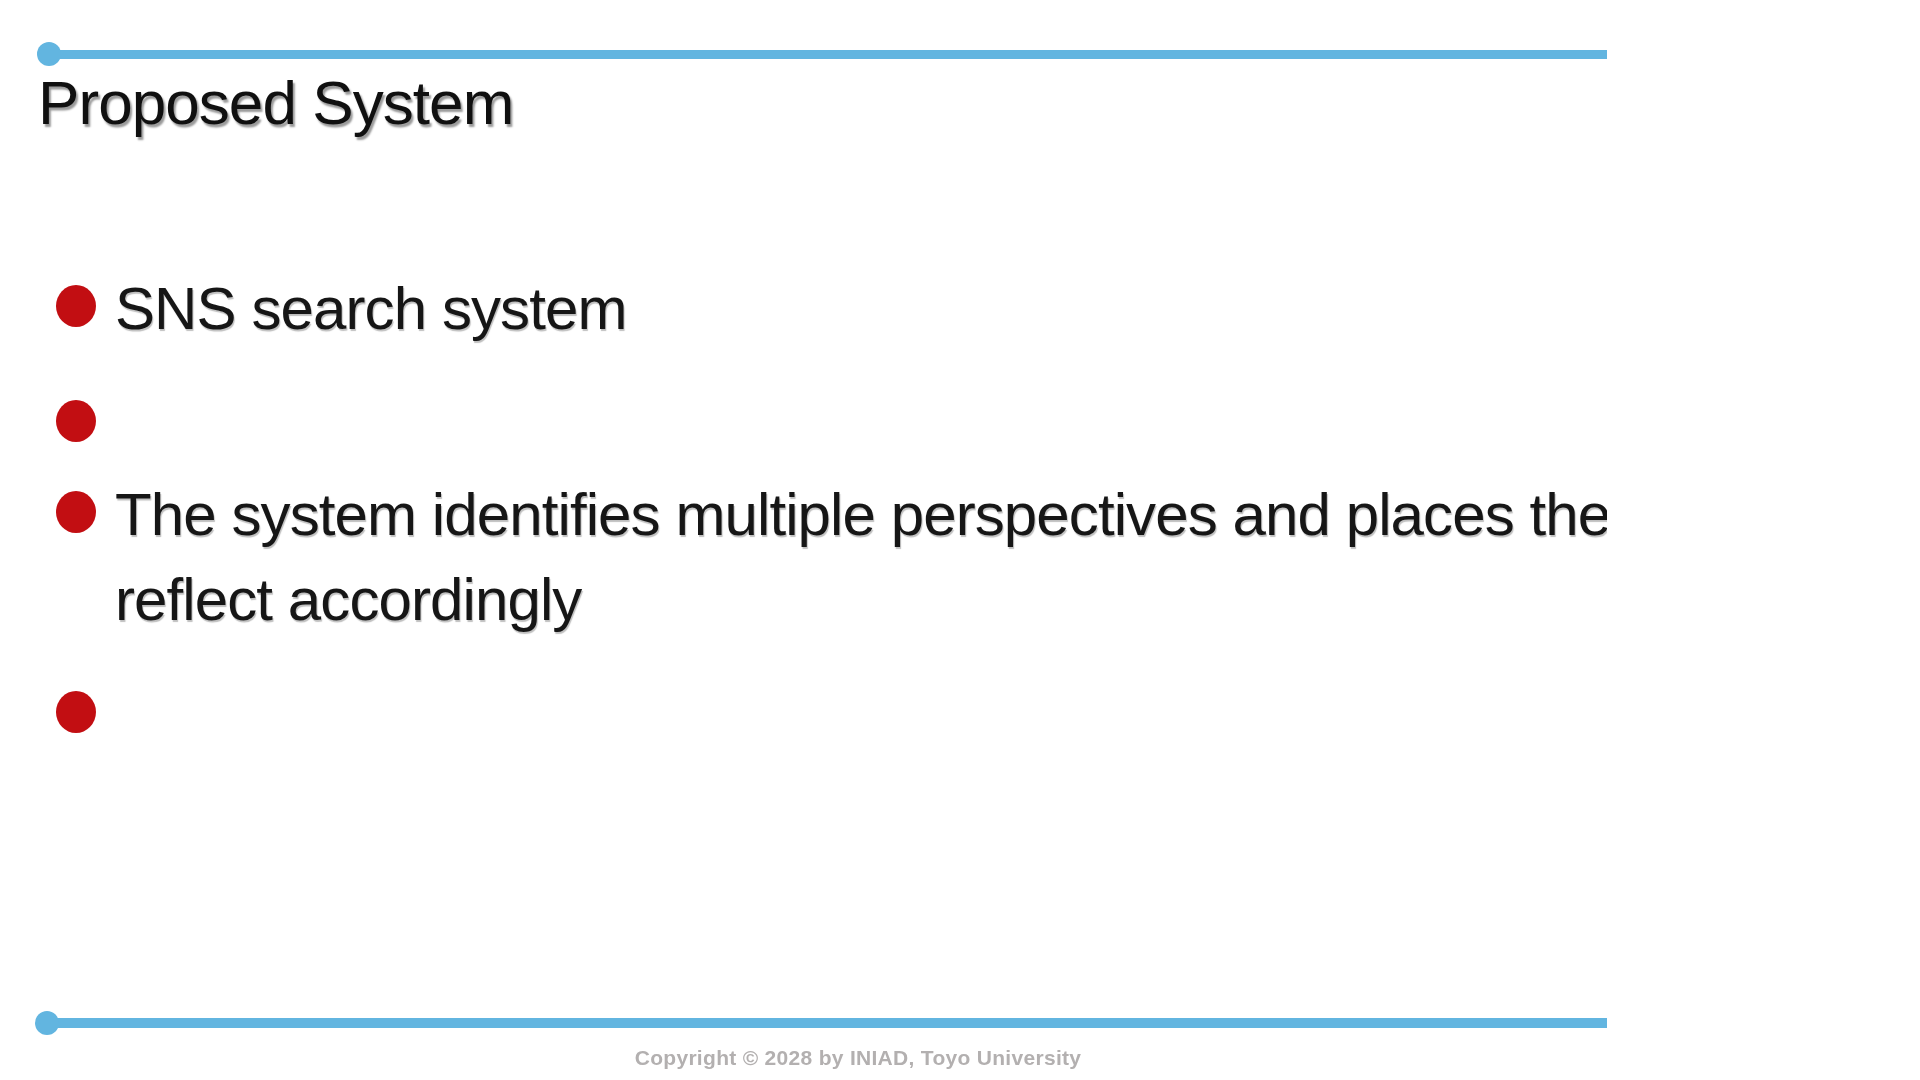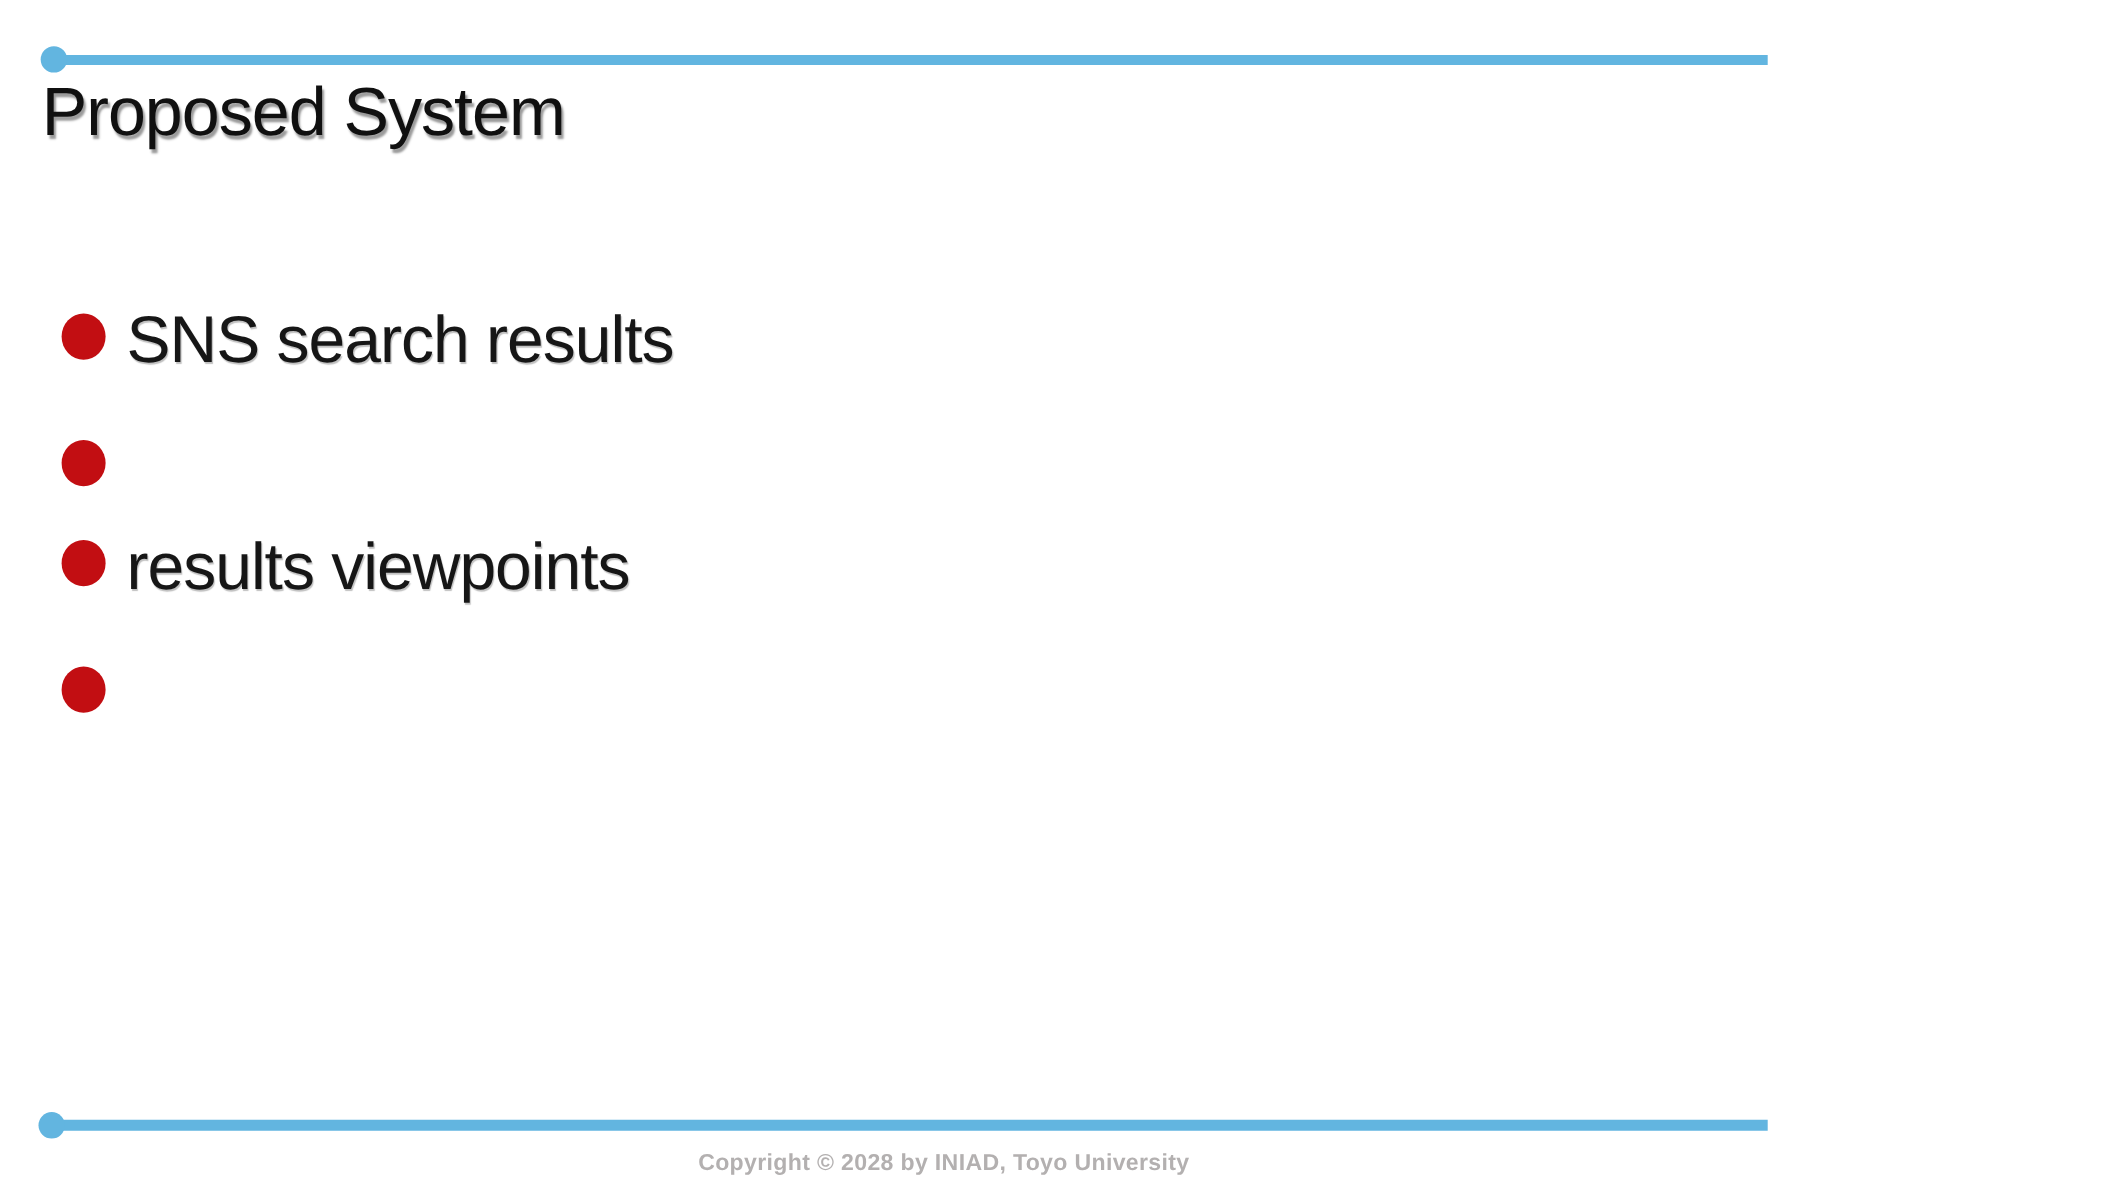--- a/index.html
+++ b/index.html
@@ -96,32 +96,33 @@
       <circle class="dot-black" cx="77" cy="80" r="7.5"></circle>
       <text x="47" y="112" text-anchor="middle">INIAD</text>
     </svg>
   </div>
 
   <div class="bullets">
 
     <div class="bullet">
       <span class="bullet-dot"></span>
       <div class="bullet-text">
-        <span class="line">SNS search results</span>
+        <span class="line">SNS search system</span>
       </div>
     </div>
 
     <div class="bullet">
       <span class="bullet-dot"></span>
     </div>
 
     <div class="bullet">
       <span class="bullet-dot"></span>
       <div class="bullet-text">
-        <span class="line">results viewpoints</span>
+        <span class="line">The system identifies multiple perspectives and places the</span>
+        <span class="line">reflect accordingly</span>
       </div>
     </div>
 
     <div class="bullet">
       <span class="bullet-dot"></span>
       <div class="bullet-text">
       </div>
     </div>
 
   </div>

